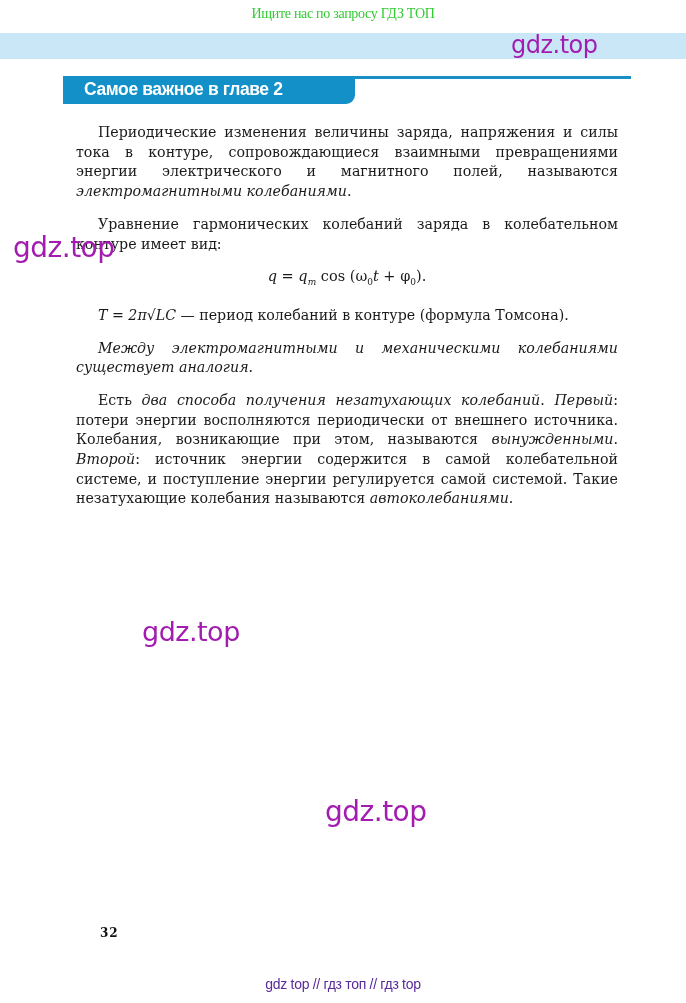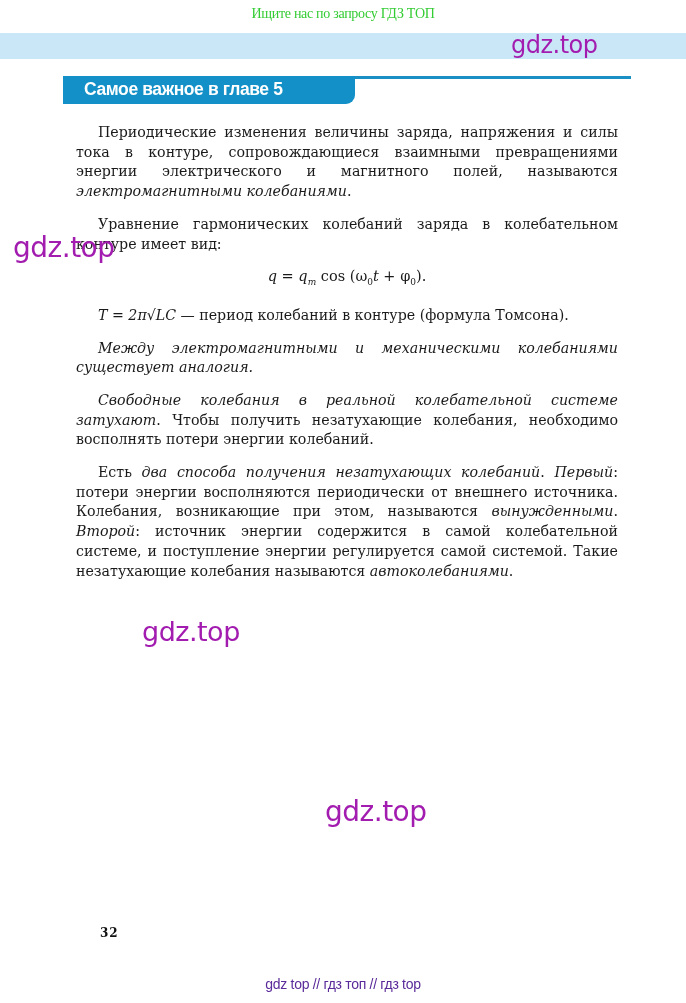--- a/index.html
+++ b/index.html
@@ -29,29 +29,28 @@
 </style>
 </head>
 <body>
 
 <div class="top-banner">Ищите нас по запросу ГДЗ ТОП</div>
 <div class="blue-band"></div>
 <div class="wm wm-top">gdz.top</div>
 
 <div class="chapter-line"></div>
 <div class="chapter-tab"></div>
-<div class="chapter-title">Самое важное  в главе 5</div>
+<div class="chapter-title">Самое важное  в главе 2</div>
 
 <div class="content">
   <p><span>Периодические изменения величины заряда, напряжения и силы тока в контуре, сопровождающиеся взаимными превращениями энергии электрического и магнитного полей, называются </span><i>электромагнитными колебаниями</i><span>.</span></p>
   <p>Уравнение гармонических колебаний заряда в колебательном контуре имеет вид:</p>
   <p class="formula"><i>q</i><span> = </span><i>q</i><sub><i>m</i></sub><span> cos (</span><span>ω</span><sub>0</sub><i>t</i><span> + </span><span>φ</span><sub>0</sub><span>).</span></p>
   <p><span class="bold-math">T = 2π√LC</span><span> — период колебаний в контуре (формула Томсона).</span></p>
   <p><i>Между электромагнитными и механическими колебаниями существует аналогия.</i></p>
-  <p><i>Свободные колебания в реальной колебательной системе затухают</i><span>. Чтобы получить незатухающие колебания, необходимо восполнять потери энергии колебаний.</span></p>
   <p><span>Есть </span><i>два способа получения незатухающих колебаний</i><span>. </span><i>Первый</i><span>: потери энергии восполняются периодически от внешнего источника. Колебания, возникающие при этом, называются </span><i>вынужденными</i><span>. </span><i>Второй</i><span>: источник энергии содержится в самой колебательной системе, и поступление энергии регулируется самой системой. Такие незатухающие колебания называются </span><i>автоколебаниями</i><span>.</span></p>
 </div>
 
 <div class="wm wm-left">gdz.top</div>
 <div class="wm wm-mid1">gdz.top</div>
 <div class="wm wm-mid2">gdz.top</div>
 
 <div class="page-number">32</div>
 <div class="footer">gdz top  //  гдз топ  //  гдз top</div>
 

